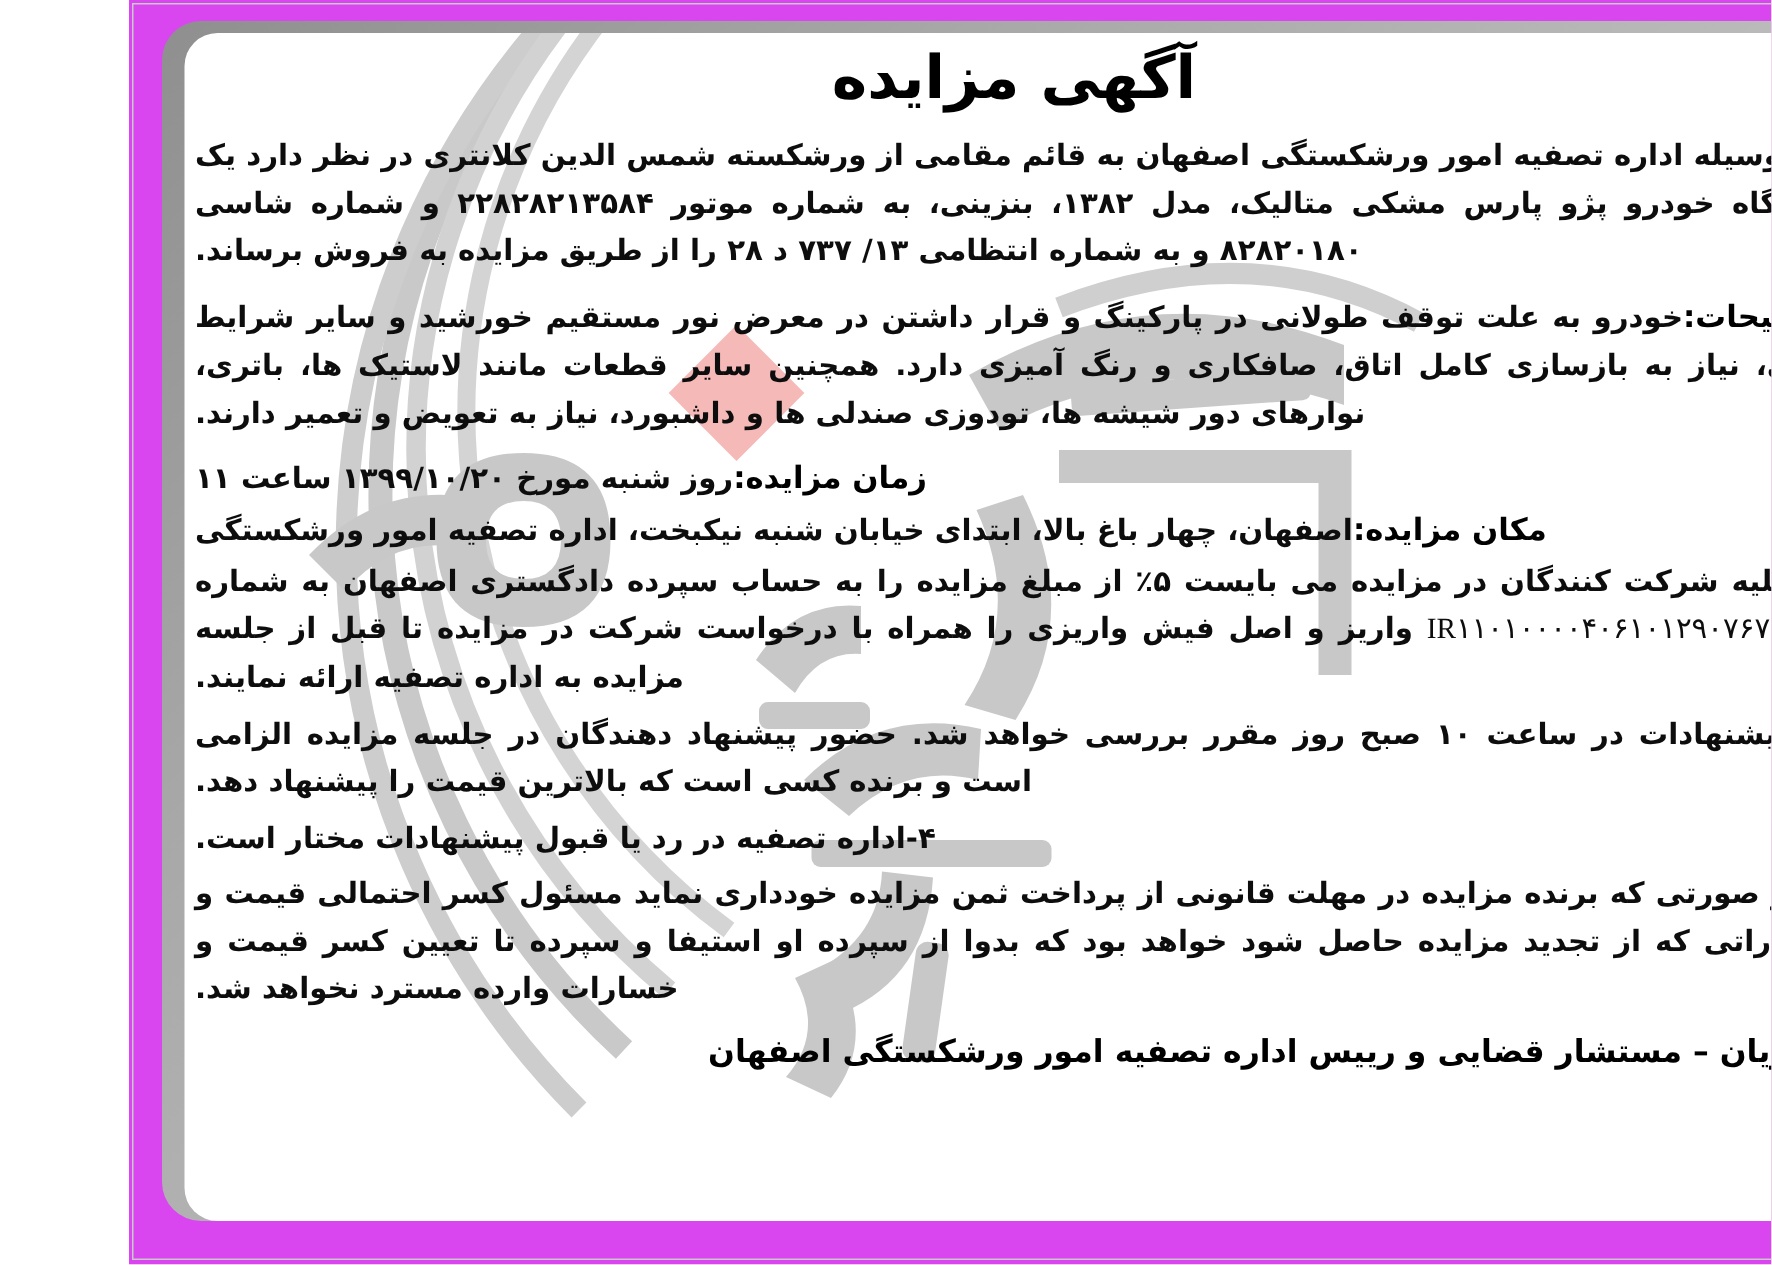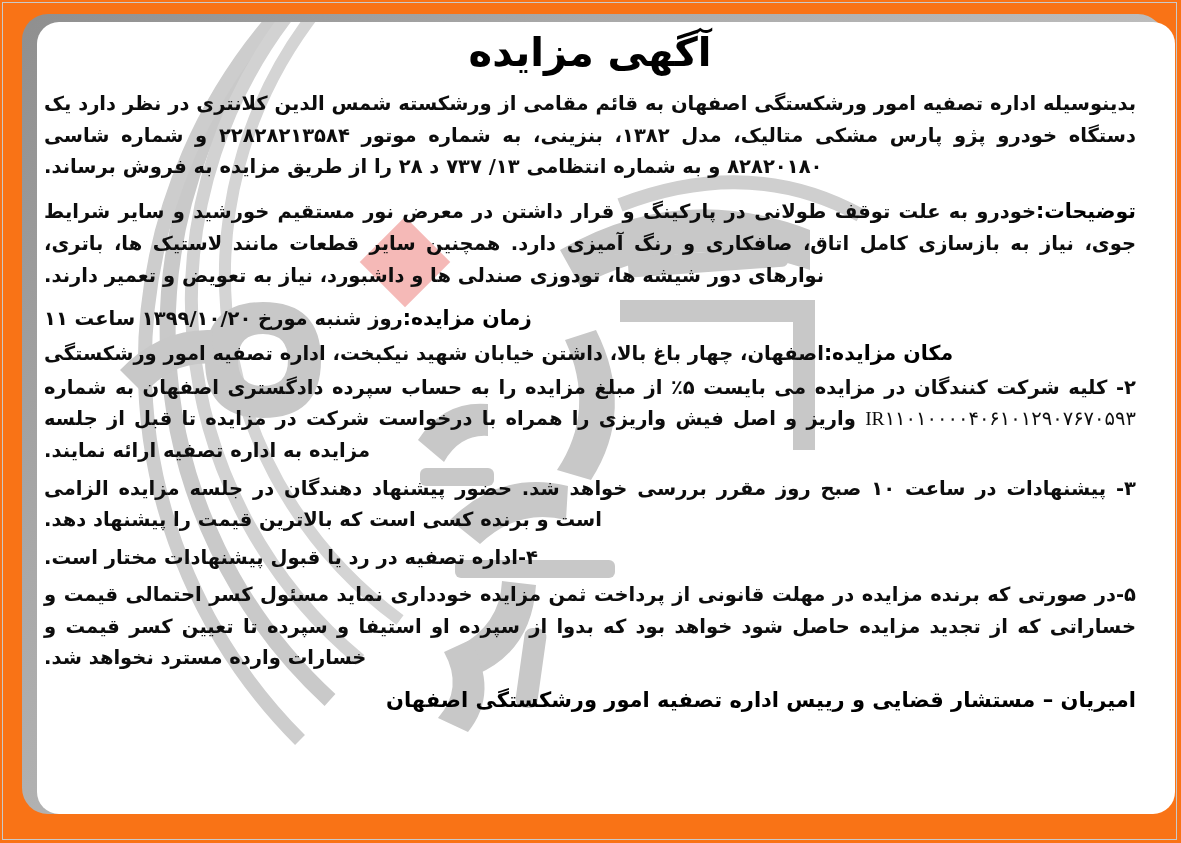--- a/index.html
+++ b/index.html
@@ -8,24 +8,24 @@
     padding: 0;
     background: #ffffff;
   }
   body {
     font-family: "DejaVu Sans", "Liberation Sans", sans-serif;
   }
 
   
   #page {
     position: relative;
-    width: 1181px;
+    width: 1095px;
     height: 843px;
     overflow: hidden;
-    background: #f97316;
+    background: #d946ef;
     box-sizing: border-box;
     margin-left: 36px;
   }
 
   
   #scan-edge {
     position: absolute;
     left: 2px; top: 2px;
     width: 1175px; height: 838px;
     border: 1px solid #c9c9c9;
@@ -237,21 +237,21 @@
     <p class="body-par desc">
       <span class="lbl">توضیحات:</span><span>خودرو به علت توقف طولانی در پارکینگ و قرار داشتن در معرض نور مستقیم خورشید و سایر شرایط جوی، نیاز به بازسازی کامل اتاق، صافکاری و رنگ آمیزی دارد. همچنین سایر قطعات مانند لاستیک ها، باتری، نوارهای دور شیشه ها، تودوزی صندلی ها و داشبورد، نیاز به تعویض و تعمیر دارند.</span>
     </p>
 
 
     <div class="kv-line">
       <span class="lbl">زمان مزایده:</span><span>روز شنبه مورخ ۱۳۹۹/۱۰/۲۰ ساعت ۱۱</span>
     </div>
 
     <div class="kv-line">
-      <span class="lbl">مکان مزایده:</span><span>اصفهان، چهار باغ بالا، داشتن خیابان شهید نیکبخت، اداره تصفیه امور ورشکستگی</span>
+      <span class="lbl">مکان مزایده:</span><span>اصفهان، چهار باغ بالا، ابتدای خیابان شنبه نیکبخت، اداره تصفیه امور ورشکستگی</span>
     </div>
 
 
     <ol class="conditions">
 
       <li class="spaced">
         <span>۲-</span>
         <span>کلیه شرکت کنندگان در مزایده می بایست ۵٪ از مبلغ مزایده را به حساب سپرده دادگستری اصفهان به شماره </span><span class="iban">IR۱۱۰۱۰۰۰۰۴۰۶۱۰۱۲۹۰۷۶۷۰۵۹۳</span><span> واریز و اصل فیش واریزی را همراه با درخواست شرکت در مزایده تا قبل از جلسه مزایده به اداره تصفیه ارائه نمایند.</span>
       </li>
 

